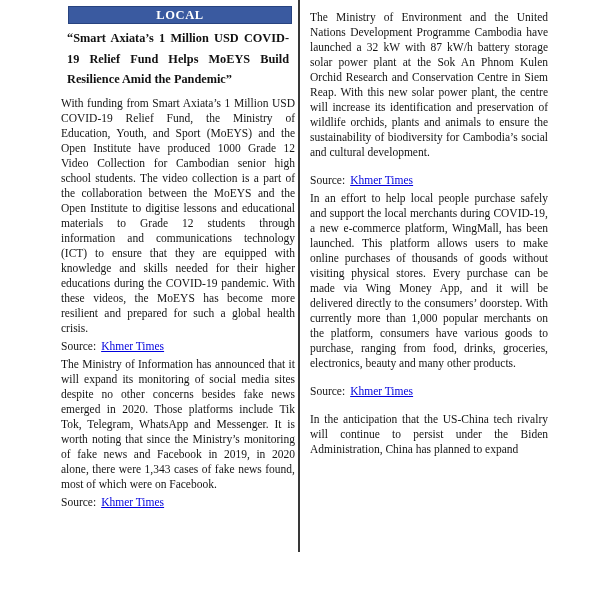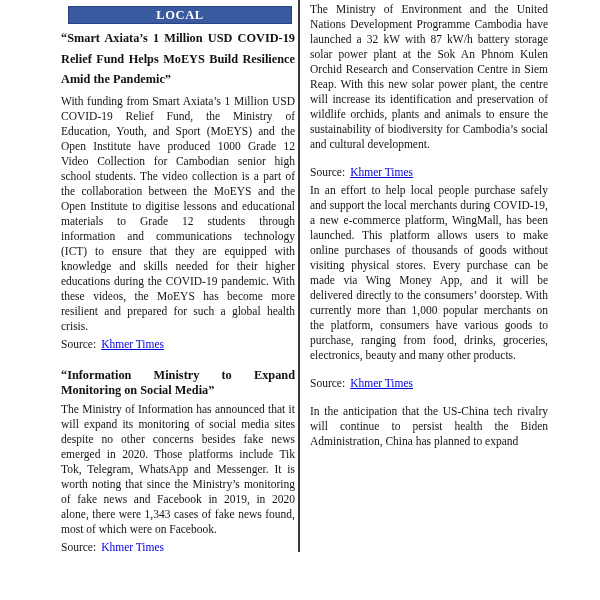--- a/index.html
+++ b/index.html
@@ -31,21 +31,21 @@
     border: 1px solid #28437f;
     color: #ffffff;
     font-weight: bold;
     font-size: 12.5px;
     letter-spacing: 0.6px;
     text-align: center;
   }
   .banner-local { margin: 6px 3px 0 7px; }
   .banner-intl  { margin: 11px 4px 0 6px; }
   .headline {
-    margin: 0;
+    margin: 6px;
     font-weight: bold;
     font-size: 12.3px;
     line-height: 15.5px;
     text-align: justify;
     color: #111111;
   }
   .headline-spaced { line-height: 20.5px; }
   .para {
     margin: 0;
     font-size: 11.5px;
@@ -57,21 +57,21 @@
     font-size: 11.5px;
     line-height: 15px;
   }
   .source a {
     color: #0000dd;
     text-decoration: underline;
     margin-left: 5px;
     cursor: pointer;
   }
   .mt4  { margin-top: 4px; }
-  .mt5  { margin-top: 2px; }
+  .mt5  { margin-top: 10px; }
   .mt9  { margin-top: 9px; }
   .mt13 { margin-top: 13px; }
   .mt14 { margin-top: 3px; }
   .mt16 { margin-top: 16px; }
 </style>
 </head>
 <body>
 
 <div class="page">
 
@@ -80,21 +80,20 @@
     <div class="banner banner-local">LOCAL</div>
 
     <p class="headline headline-spaced mt4">“Smart Axiata’s 1 Million USD COVID-19 Relief Fund Helps MoEYS Build Resilience Amid the Pandemic”</p>
 
     <p class="para mt4">With funding from Smart Axiata’s 1 Million USD COVID-19 Relief Fund, the Ministry of Education, Youth, and Sport (MoEYS) and the Open Institute have produced 1000 Grade 12 Video Collection for Cambodian senior high school students. The video collection is a part of the collaboration between the MoEYS and the Open Institute to digitise lessons and educational materials to Grade 12 students through information and communications technology (ICT) to ensure that they are equipped with knowledge and skills needed for their higher educations during the COVID-19 pandemic. With these videos, the MoEYS has become more resilient and prepared for such a global health crisis.</p>
 
     <p class="source mt14">
       <span>Source:</span><a>Khmer Times</a>
     </p>
 
-    <p class="headline mt16">“Information Ministry to Expand Monitoring on Social Media”</p>
 
     <p class="para mt14">The Ministry of Information has announced that it will expand its monitoring of social media sites despite no other concerns besides fake news emerged in 2020. Those platforms include Tik Tok, Telegram, WhatsApp and Messenger. It is worth noting that since the Ministry’s monitoring of fake news and Facebook in 2019, in 2020 alone, there were 1,343 cases of fake news found, most of which were on Facebook.</p>
 
     <p class="source mt14">
       <span>Source:</span><a>Khmer Times</a>
     </p>
 
   </div>
 
   <div class="divider"></div>
@@ -109,17 +108,17 @@
 
 
     <p class="para mt14">In an effort to help local people purchase safely and support the local merchants during COVID-19, a new e-commerce platform, WingMall, has been launched. This platform allows users to make online purchases of thousands of goods without visiting physical stores. Every purchase can be made via Wing Money App, and it will be delivered directly to the consumers’ doorstep. With currently more than 1,000 popular merchants on the platform, consumers have various goods to purchase, ranging from food, drinks, groceries, electronics, beauty and many other products.</p>
 
     <p class="source mt13">
       <span>Source:</span><a>Khmer Times</a>
     </p>
 
 
 
-    <p class="para mt13">In the anticipation that the US-China tech rivalry will continue to persist health the Biden Administration, China has planned to expand</p>
+    <p class="para mt13">In the anticipation that the US-China tech rivalry will continue to persist under the Biden Administration, China has planned to expand</p>
 
   </div>
 
 </div>
 
 </body></html>

